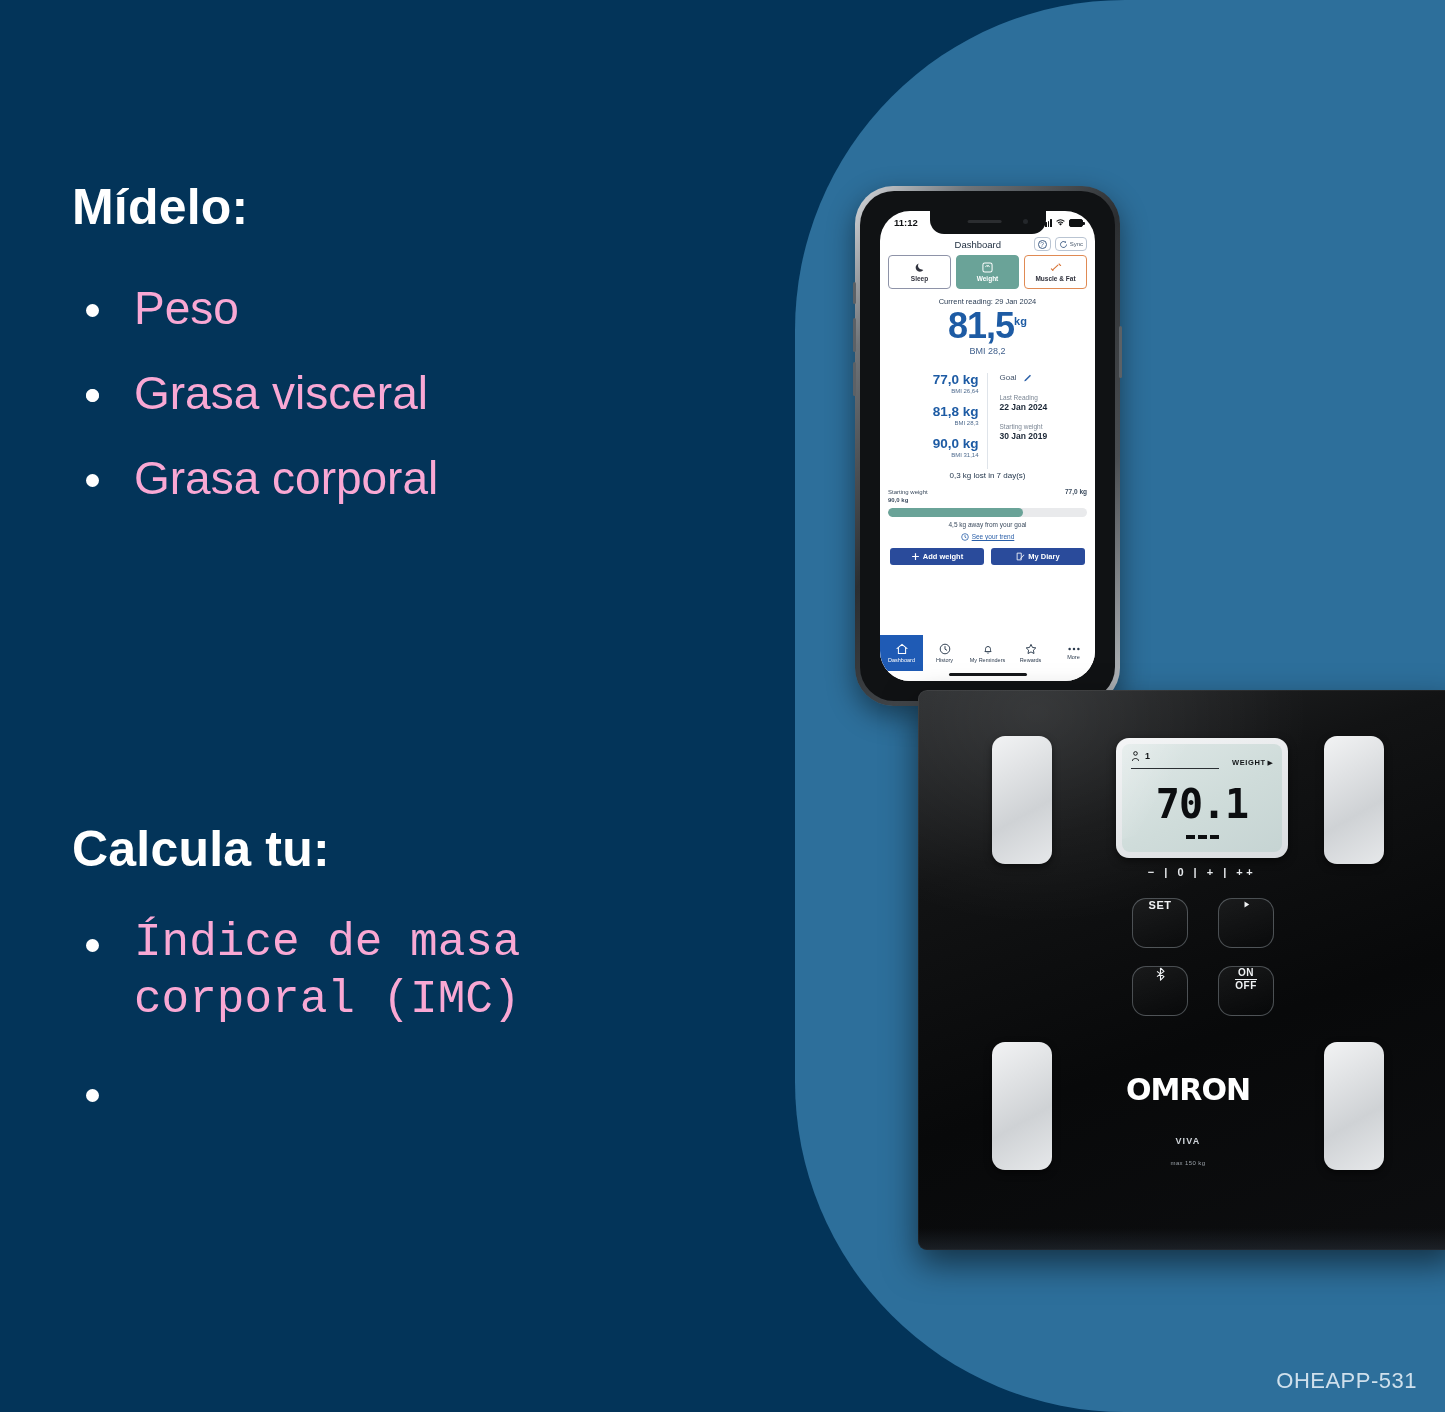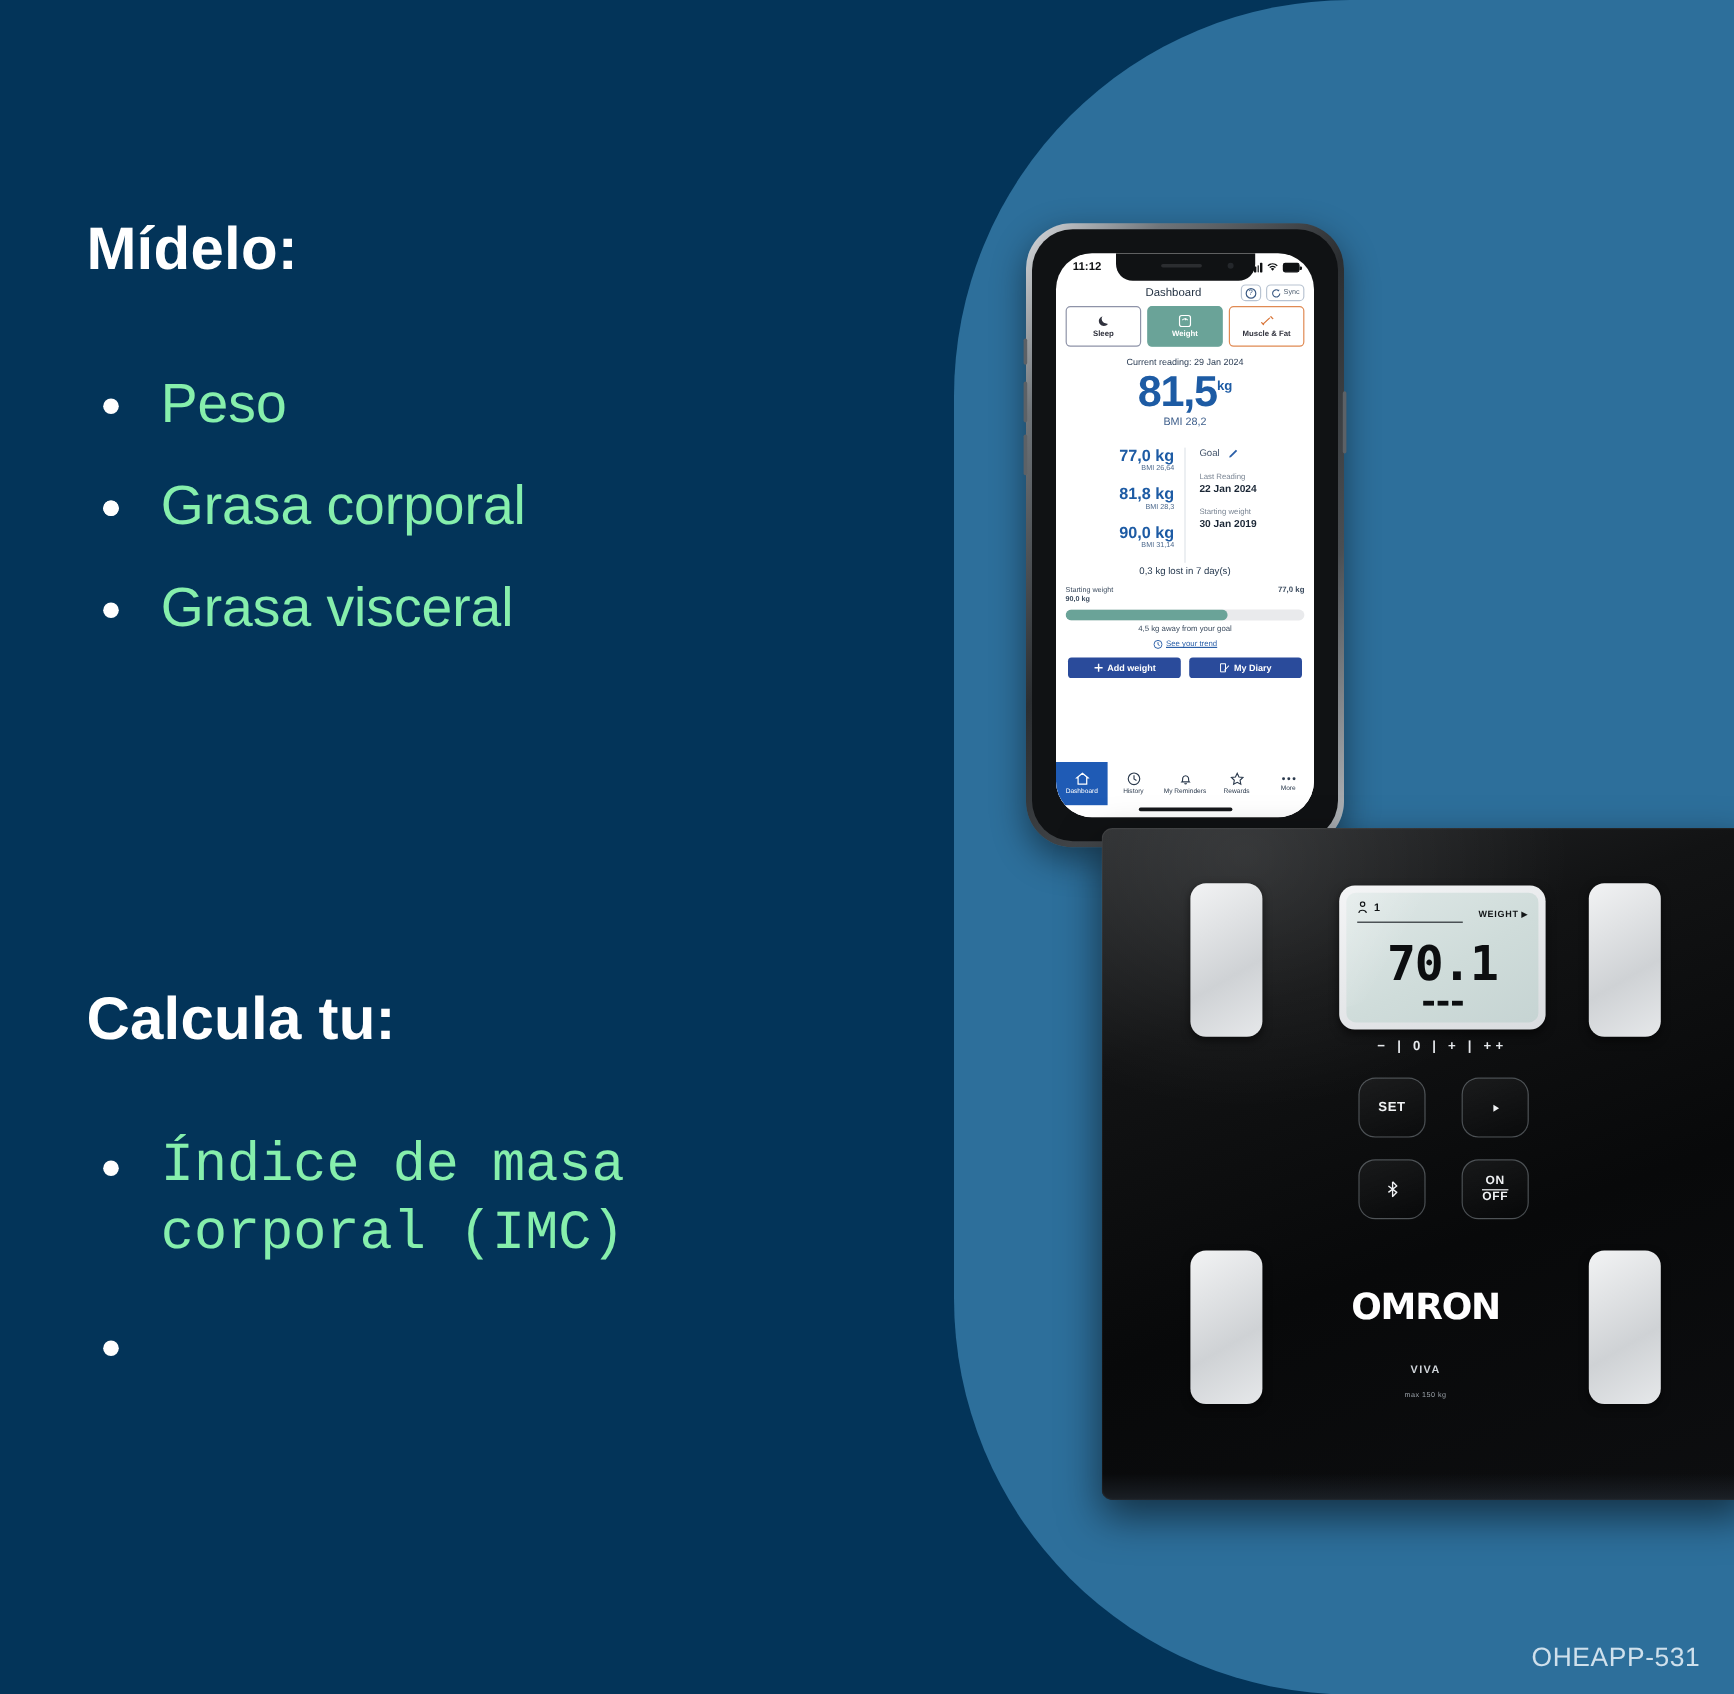--- a/index.html
+++ b/index.html
@@ -32,26 +32,25 @@
   }
   .h1-pos { position: absolute; top: 178px; }
   .h2-pos { position: absolute; top: 820px; }
 
   ul.bullets { list-style: none; position: absolute; width: 700px; }
   ul.b1 { top: 280px; }
   ul.b2 { top: 915px; width: 520px; font-family: Liberation Mono, monospace; }
   ul.bullets li {
     position: relative;
     padding-left: 62px;
-    color: #86efac;
+    color: #f9a8d4;
     font-size: 46px;
     font-weight: 300;
     line-height: 1.24;
     margin-bottom: 28px;
-    margin-top: 28px;
   }
   ul.b2 li { margin-bottom: 36px; }
   ul.bullets li .dot {
     position: absolute;
     left: 14px; top: .52em;
     width: 13px; height: 13px;
     border-radius: 50%;
     background: #ffffff;
   }
 
@@ -292,21 +291,21 @@
     position: absolute; left: 198px; top: 176px; width: 172px;
     text-align: center; color: #e6e9ec; font-size: 11px; font-weight: bold;
     letter-spacing: 3.5px;
   }
   .keys { position: absolute; left: 214px; top: 208px; width: 142px; }
   .key-row { display: flex; gap: 30px; margin-bottom: 18px; }
   .key {
     width: 76px; height: 50px; border-radius: 14px;
     border: 1px solid rgba(190,200,210,.35);
     background: linear-gradient(160deg, rgba(255,255,255,.055), rgba(255,255,255,0));
-    color: #f0f2f4; display: flex; align-items: center; justify-content: center;
+    color: #f0f2f4; display: flex; justify-content: center;
     font-size: 11px; font-weight: bold; letter-spacing: .5px;
   }
   .key .onoff { text-align: center; line-height: 11px; font-size: 10px; }
   .key .onoff u { display: block; text-decoration: none; border-bottom: 1px solid #f0f2f4; padding-bottom: 1px; }
 
   .brand {
     position: absolute; left: 0; right: 0; top: 382px; text-align: center;
     color: #ffffff; font-weight: bold; font-size: 30px; letter-spacing: -1px;
     font-family: "DejaVu Sans", sans-serif;
   }
@@ -322,22 +321,22 @@
 
   <div class="bg-navy"></div>
   <div class="bg-blue"></div>
 
   <div class="copy">
     <div class="heading h1-pos">Mídelo:</div>
 
     <ul class="bullets b1">
       <li><span class="dot"></span><span>Peso</span></li>
       <li><span class="dot"></span></li>
+      <li><span class="dot"></span><span>Grasa visceral</span></li>
       <li><span class="dot"></span><span>Grasa corporal</span></li>
-      <li><span class="dot"></span><span>Grasa visceral</span></li>
     </ul>
 
     <div class="heading h2-pos">Calcula tu:</div>
 
     <ul class="bullets b2">
       <li><span class="dot"></span><span>Índice de masa corporal (IMC)</span></li>
       <li><span class="dot"></span></li>
     </ul>
   </div>
 

